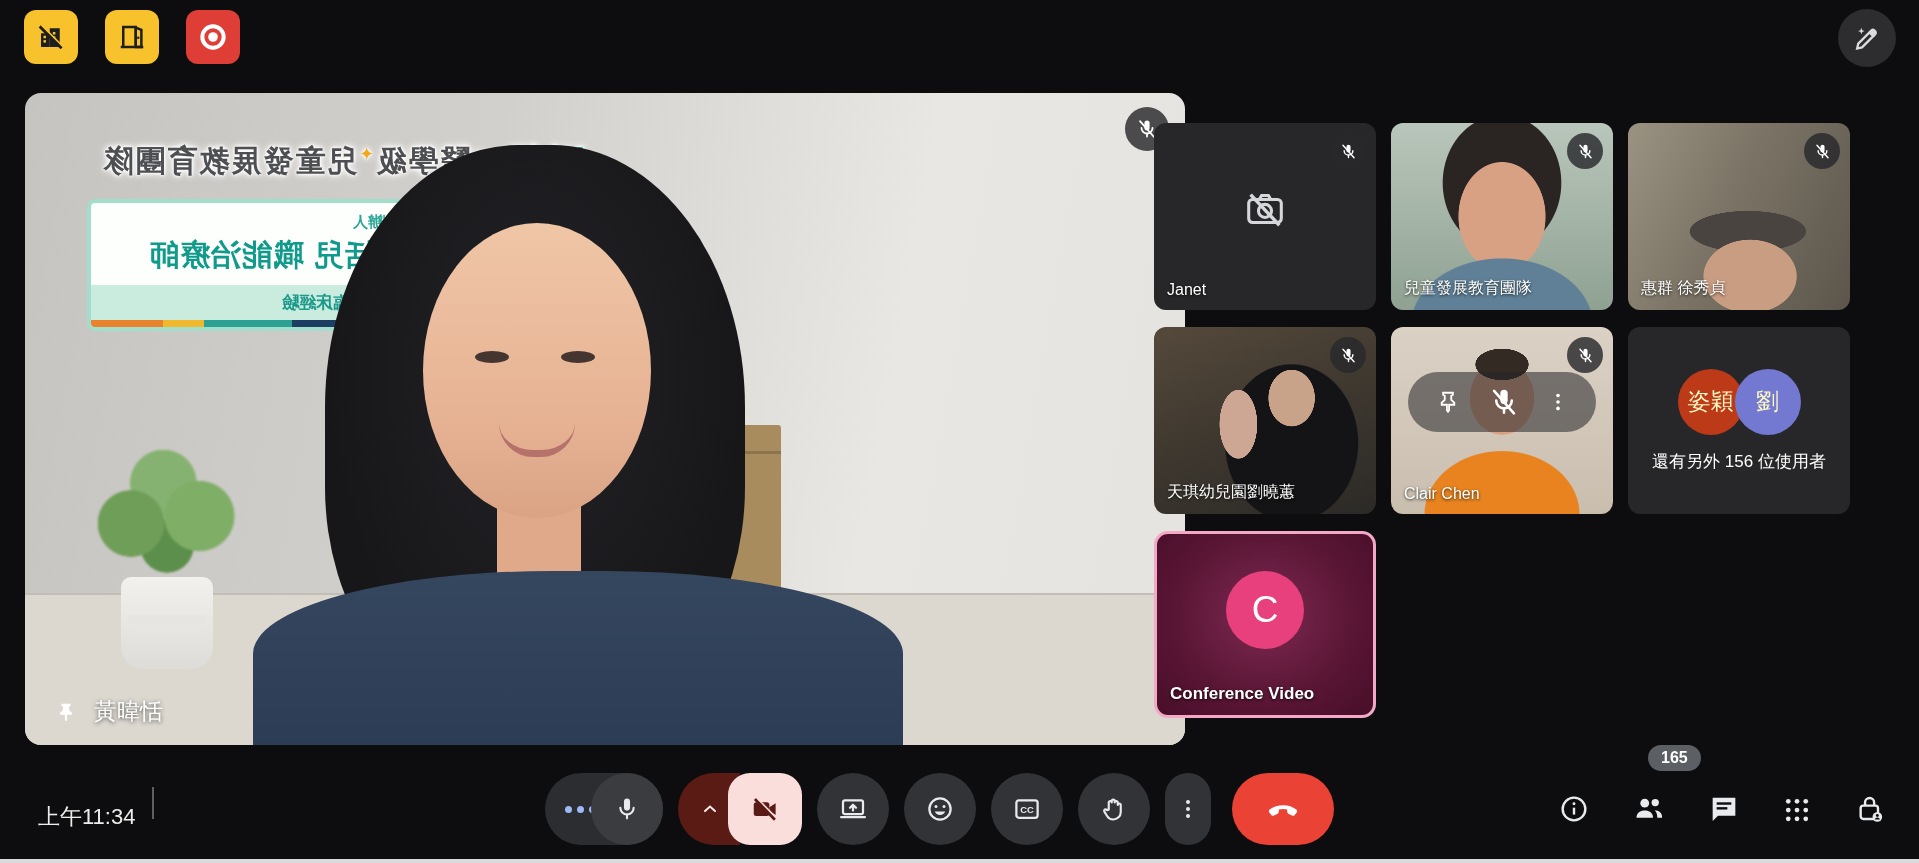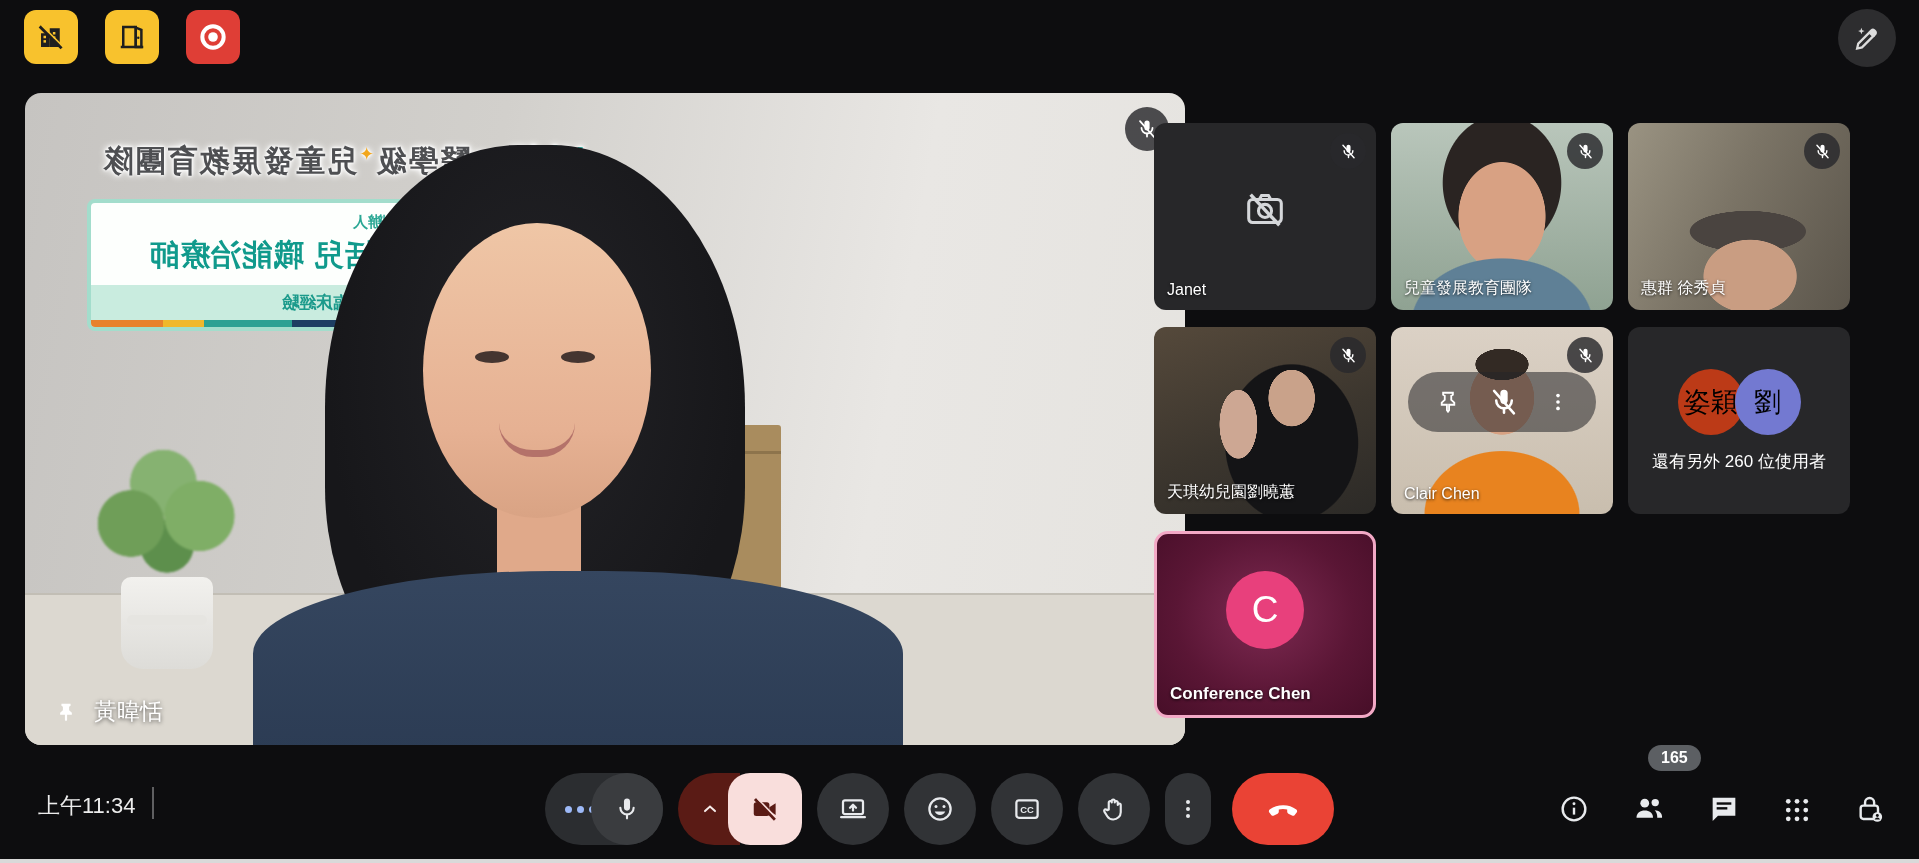--- a/index.html
+++ b/index.html
@@ -102,30 +102,30 @@
     radial-gradient(ellipse 118px 84px at 46% 96%,#b9b7b2 0 60%,transparent 61%),
     linear-gradient(180deg,#ddd9d2 0%,#cfccc4 78%,#2c2b29 78%);}
   .scene-maroon{background:radial-gradient(ellipse at 50% 45%,#7e2a52 0%,#5a1635 58%,#470e28 100%);}
 
   .tile.speaking{border:3px solid #f3a9c6;border-radius:14px;}
   .speaker-avatar{position:absolute;left:50%;top:42%;transform:translate(-50%,-50%);width:78px;height:78px;border-radius:50%;background:#e8407c;display:flex;align-items:center;justify-content:center;font-size:37px;color:#fff;}
   .tile.speaking .tname{font-weight:bold;font-size:17px;}
 
   .overflow-wrap{position:absolute;inset:0;display:flex;flex-direction:column;align-items:center;justify-content:center;gap:15px;}
   .ov-avatars{display:flex;}
-  .ov-avatar{width:66px;height:66px;border-radius:50%;display:flex;align-items:center;justify-content:center;color:#000000;font-size:27px;}
+  .ov-avatar{width:66px;height:66px;border-radius:50%;display:flex;align-items:center;justify-content:center;color:#fef9c3;font-size:23px;}
   .ov-avatar + .ov-avatar{margin-left:-9px;}
   .ov-label{font-size:17px;color:#fff;font-weight:500;}
 
   .hover-pill{position:absolute;left:50%;top:40%;transform:translate(-50%,-50%);width:188px;height:60px;border-radius:30px;background:rgba(36,36,40,.55);display:flex;align-items:center;justify-content:space-around;padding:0 14px;box-sizing:border-box;}
   .hover-pill .hbtn{background:none;border:none;cursor:pointer;padding:0;display:flex;}
 
   
   .bottom-bar{position:absolute;left:0;bottom:0;width:100%;height:104px;}
-  .bb-time{position:absolute;left:38px;top:32px;font-size:22px;color:#ececec;}
+  .bb-time{position:absolute;left:38px;top:43px;font-size:22px;color:#ececec;}
   .bb-div{position:absolute;left:152px;top:28px;width:2px;height:32px;background:#5f5f61;}
   .bb-title{position:absolute;left:178px;top:29px;font-size:22px;font-weight:bold;color:#f2f2f2;max-width:380px;white-space:nowrap;overflow:hidden;}
 
   .controls{position:absolute;left:545px;top:14px;display:flex;align-items:center;gap:15px;height:72px;justify-content:space-between;}
   .ctl-circle{width:72px;height:72px;border-radius:50%;background:#313336;border:none;cursor:pointer;display:flex;align-items:center;justify-content:center;}
   .mic-pill{position:relative;width:118px;height:72px;border-radius:36px;background:#2b2d30;border:none;cursor:pointer;}
   .mic-dots{position:absolute;left:20px;top:33px;display:flex;gap:5px;}
   .mic-dots i{width:7px;height:7px;border-radius:50%;background:#9db9f7;}
   .mic-circle{position:absolute;right:0;top:0;width:72px;height:72px;border-radius:50%;background:#3a3c3f;display:flex;align-items:center;justify-content:center;}
   .cam-group{display:flex;align-items:center;}
@@ -329,26 +329,26 @@
         </svg>
       </span>
     </div>
     <div class="tile scene-dark">
 
   <div class="overflow-wrap">
         <div class="ov-avatars">
           <span class="ov-avatar" style="background: rgb(188, 58, 23);">姿穎</span>
           <span class="ov-avatar" style="background: rgb(115, 121, 209);">劉</span>
         </div>
-        <div class="ov-label">還有另外 260 位使用者</div>
+        <div class="ov-label">還有另外 156 位使用者</div>
       </div>
     </div>
     <div class="tile scene-maroon speaking" style="border-color: rgb(243, 169, 198);">
       <div class="speaker-avatar" style="background: rgb(232, 64, 124);">C</div>
-    <span class="tname">Conference Chen</span>
+    <span class="tname">Conference Video</span>
   </div>
   </div>
 
 <div class="bottom-bar">
   <span class="bb-time">上午11:34</span>
   <span class="bb-div"></span>
 
   <div class="controls">
     <button class="mic-pill">
       <span class="mic-dots">

